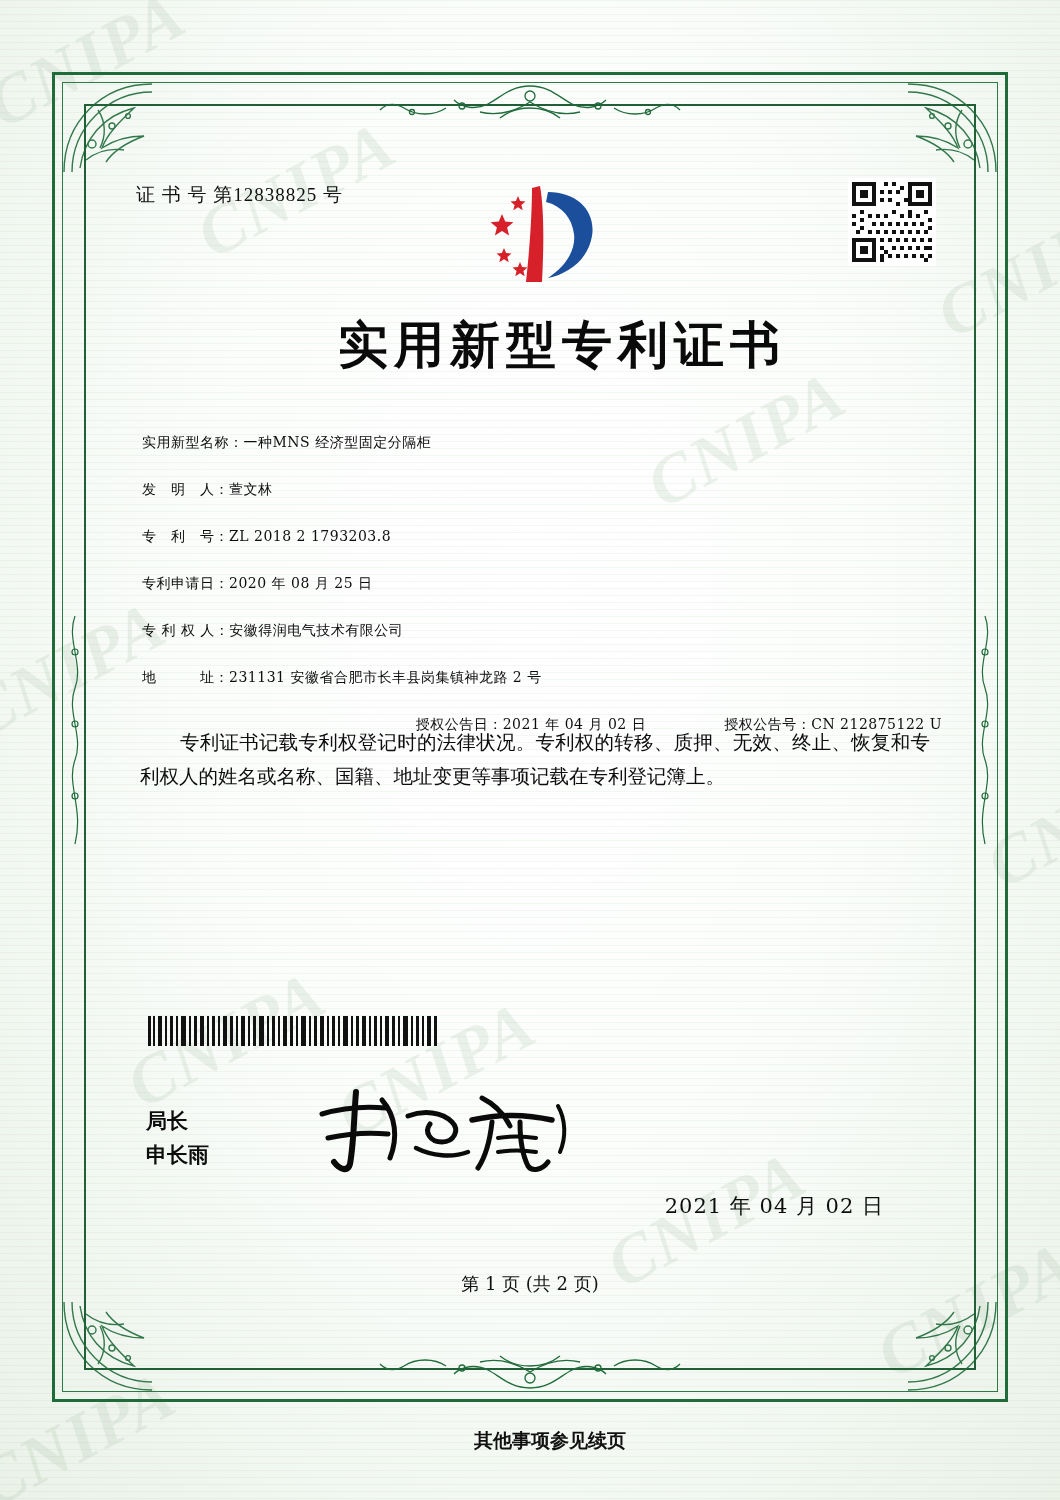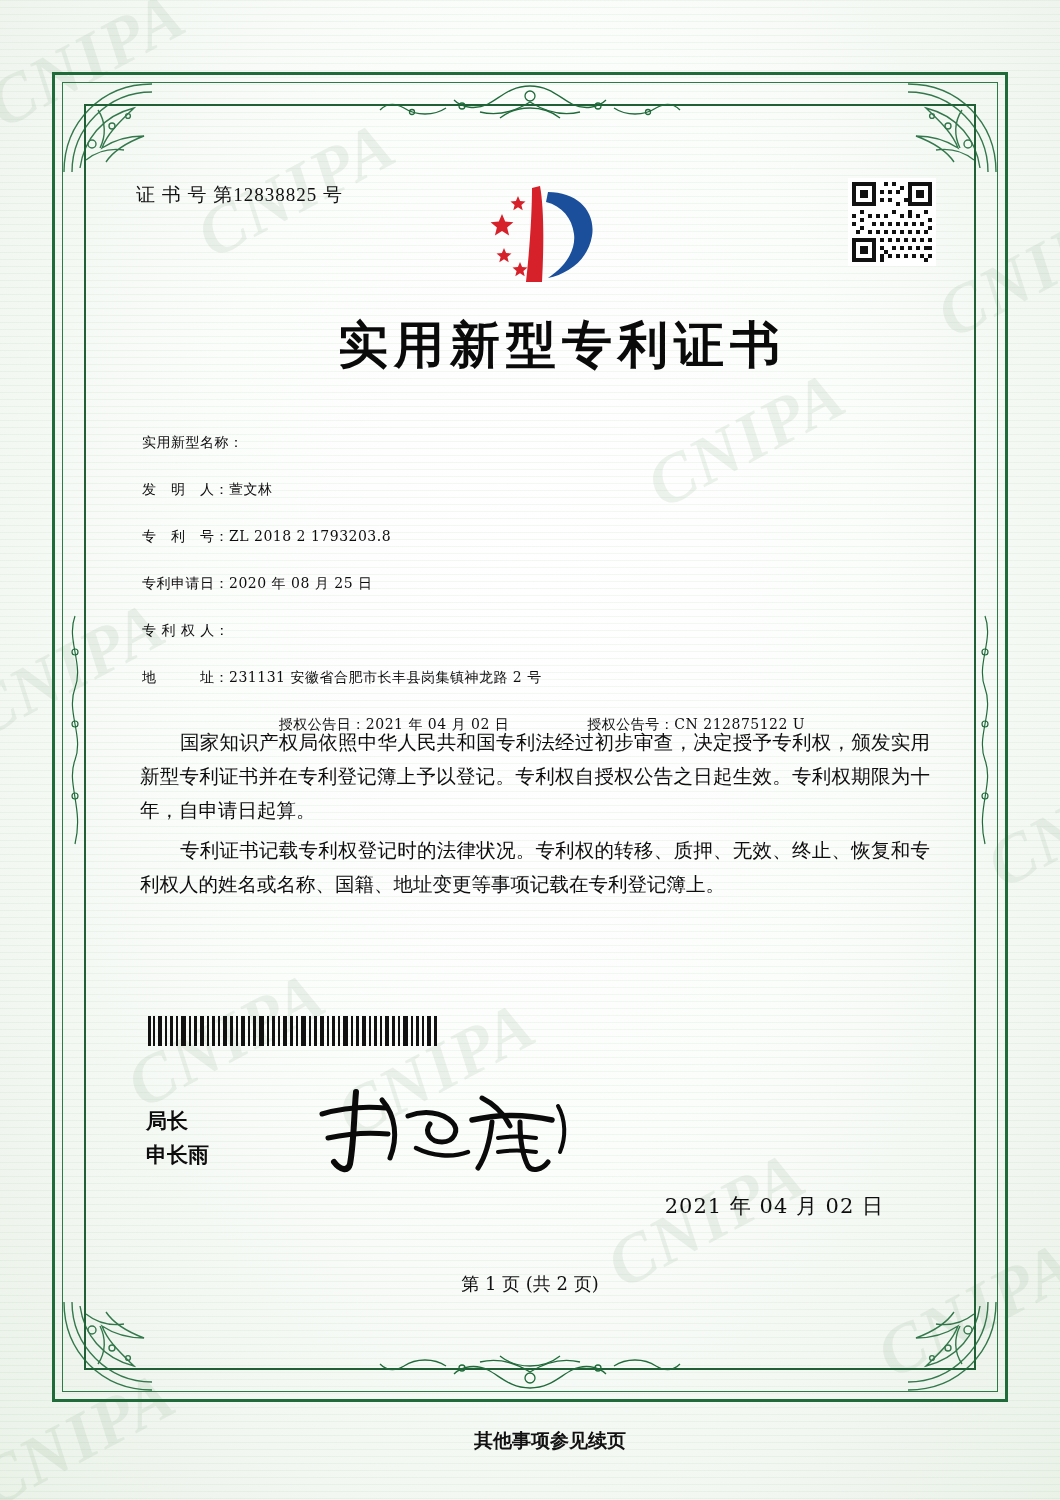--- a/index.html
+++ b/index.html
@@ -171,21 +171,21 @@
     color: #0d0d0d;
     letter-spacing: 0.5px;
   }
   .field-label {
     white-space: pre;
     font-family: "DejaVu Serif", "Liberation Serif", serif;
   }
   .field-value {
     font-family: "DejaVu Serif", "Liberation Serif", serif;
   }
-  .field-row.two-col { justify-content: center; }
+  .field-row.two-col { justify-content: flex-end; }
   .field-gap { display: inline-block; width: 78px; }
 
   .paragraphs {
     position: absolute;
     left: 56px; top: 622px;
     width: 790px;
     font-size: 19.5px;
     line-height: 34px;
     color: #0d0d0d;
     font-family: "DejaVu Serif", "Liberation Serif", serif;
@@ -424,51 +424,52 @@
           <path d="M30 18h2v2h-2zM40 24h2v2h-2zM40 34h2v2h-2z"></path>
         </g>
       </svg>
     </div>
 
     <div class="main-title">实用新型专利证书</div>
 
     <div class="fields">
       <div class="field-row">
         <span class="field-label">实用新型名称：</span>
+        <span class="field-value">一种MNS 经济型固定分隔柜</span>
       </div>
       <div class="field-row">
         <span class="field-label">发　明　人：</span>
         <span class="field-value">萱文林</span>
       </div>
       <div class="field-row">
         <span class="field-label">专　利　号：</span>
         <span class="field-value">ZL 2018 2 1793203.8</span>
       </div>
       <div class="field-row">
         <span class="field-label">专利申请日：</span>
         <span class="field-value">2020 年 08 月 25 日</span>
       </div>
       <div class="field-row">
         <span class="field-label">专 利 权 人：</span>
+        <span class="field-value">安徽得润电气技术有限公司</span>
       </div>
       <div class="field-row">
         <span class="field-label">地　　　址：</span>
         <span class="field-value">231131 安徽省合肥市长丰县岗集镇神龙路 2 号</span>
       </div>
       <div class="field-row two-col">
         <span class="field-label">授权公告日：</span>
         <span class="field-value">2021 年 04 月 02 日</span>
         <span class="field-gap"></span>
         <span class="field-label">授权公告号：</span>
         <span class="field-value">CN 212875122 U</span>
       </div>
     </div>
 
     <div class="paragraphs">
-      <p>国家知识产权局依照中华人民共和国专利法经过初步审查，决定授予专利权，颁发实用新型专利证书并在专利登记簿上予以登记。专利权自授权公告之日起生效。专利权期限为十年，自申请日起算。</p>
       <p>专利证书记载专利权登记时的法律状况。专利权的转移、质押、无效、终止、恢复和专利权人的姓名或名称、国籍、地址变更等事项记载在专利登记簿上。</p>
     </div>
 
     <div class="barcode">
       <svg viewBox="0 0 290 30" xmlns="http://www.w3.org/2000/svg" shape-rendering="crispEdges">
         <rect width="290" height="30" fill="#ffffff" opacity="0"></rect>
         <g fill="#111111">
           <rect x="0" y="0" width="3" height="30"></rect>
             <rect x="5" y="0" width="2" height="30"></rect>
           <rect x="10" y="0" width="4" height="30"></rect>

